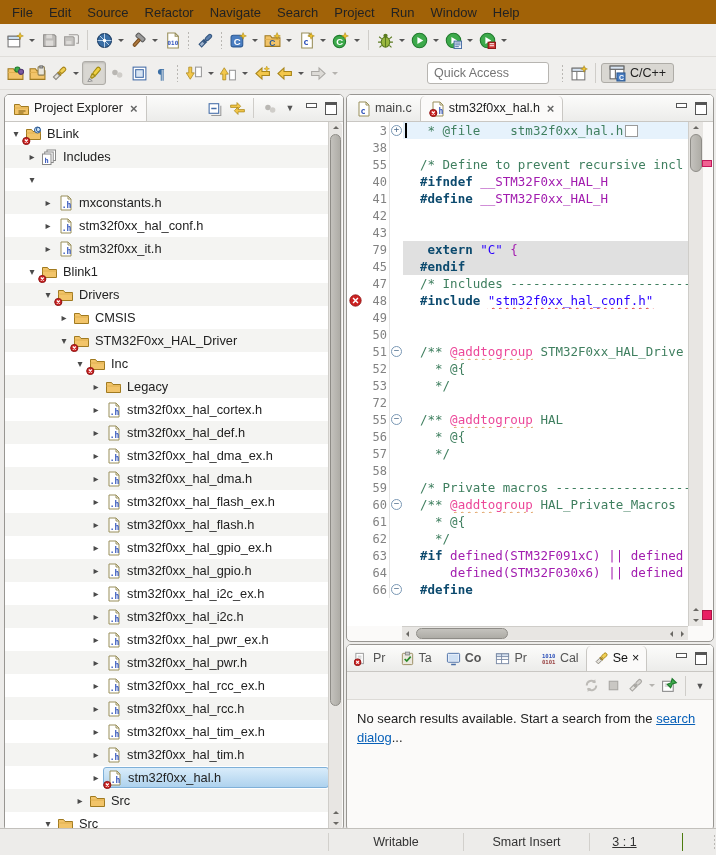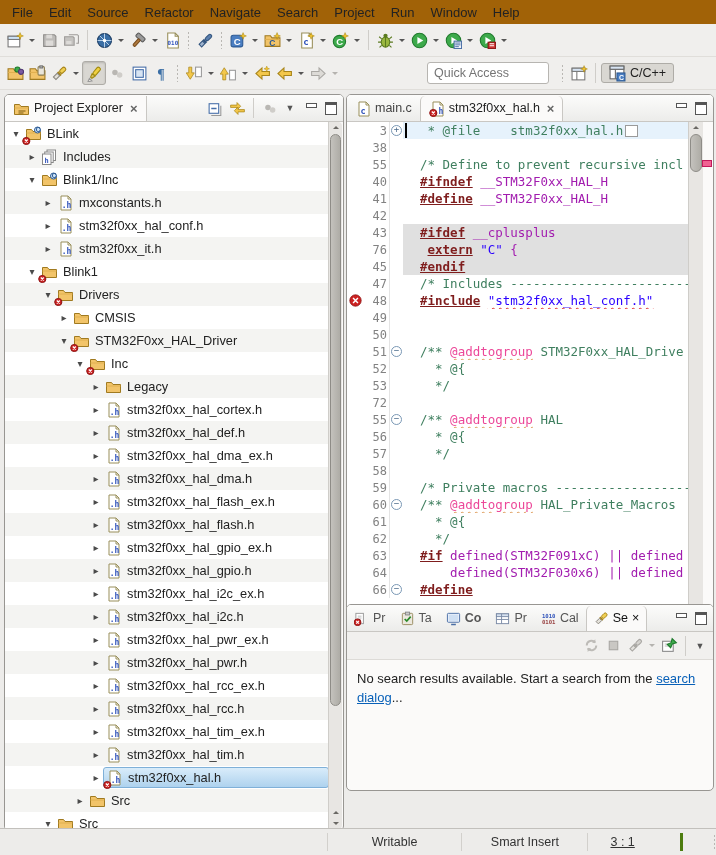--- a/index.html
+++ b/index.html
@@ -54,21 +54,21 @@
   .cann{width:16px;flex:none;display:flex;align-items:center;justify-content:center;}
   .cann svg{width:13px;height:13px;}
   .cnum{width:24px;flex:none;text-align:right;color:#828282;font-size:12px;padding-right:2px;}
   .cfold{width:13px;flex:none;display:flex;align-items:center;justify-content:center;border-left:1px solid #e4e4e4;height:100%;}
   .fcir{width:9px;height:9px;border:1px solid #7a98b5;border-radius:50%;color:#4a6a8a;font-size:9px;line-height:7px;text-align:center;background:#fff;font-family:"DejaVu Sans Mono",monospace;}
   .ctext{flex:1;white-space:pre;overflow:hidden;height:100%;display:flex;align-items:center;position:relative;padding-left:17px;}
   .ctext.cur{background:#e6f2fc;}
   .ctext.gray{background:#e0e0e0;}
   .cm{color:#3f7f5f;}
   .cmsp{color:#ec4899;text-decoration:underline wavy #dd9955 1px;text-underline-offset:2px;}
-  .pp{color:#7f1d1d;font-weight:bold;text-decoration:underline;}
+  .pp{color:#0c4a6e;font-weight:bold;}
   .id{color:#a21caf;}
   .str{color:#2a00ff;}
   .strerr{color:#2a00ff;text-decoration:underline wavy #e03030 1px;text-underline-offset:2px;}
   .cursor{position:absolute;left:2px;top:1px;width:1.5px;height:15px;background:#000;}
   .foldbox{display:inline-block;width:11px;height:10px;border:1px solid #9a9a9a;margin-left:2px;background:#fff;color:#888;font-size:7px;line-height:8px;text-align:center;}
   #ed-vscroll{width:14px;position:relative;background:#e8e6e3;border-left:1px solid #cfcdc9;flex:none;}
   #overview{width:10px;position:relative;background:#fbfaf9;flex:none;}
   .ovmark{position:absolute;right:1px;}
   #ed-hscroll{position:absolute;left:55px;right:25px;bottom:1px;height:13px;background:#e8e6e3;border-top:1px solid #cfcdc9;}
   .hthumb{position:absolute;top:1px;bottom:1px;left:14px;width:90px;background:linear-gradient(#c4c2bd,#aeaca6);border:1px solid #8e8c87;border-radius:6px;}
@@ -411,31 +411,20 @@
               <rect x="3.2" y="3" width="8.5" height="10.5" fill="#fff" stroke="#888"></rect>
               <rect x="1" y="5" width="8.5" height="10.5" fill="#fff" stroke="#888"></rect>
               <text x="3" y="13.6" font-size="7" fill="#3355bb" font-family="monospace" font-weight="bold">h</text>
             </svg>
           </span>
           <span>Includes</span>
         </span>
       </div>
       <div class="trow" style="padding-left: 20px;">
         <span class="arr">▾</span>
-        <span class="selwrap">
-          <span class="ticon">
-            <svg viewBox="0 0 16 16" xmlns="http://www.w3.org/2000/svg">
-              <path d="M1 3.5h5l1.5 2H15v8H1z" fill="#f2c469" stroke="#a07a20" stroke-width="1"></path>
-              <path d="M1 7h14" stroke="#e0b050" fill="none"></path>
-              <circle cx="12" cy="4" r="3" fill="#cfe4f7" stroke="#2c5a94"></circle>
-              <text x="10.2" y="6.4" font-size="6.5" fill="#2c5a94" font-weight="bold" font-family="sans-serif">C</text>
-            </svg>
-          </span>
-          <span>Blink1/Inc</span>
-        </span>
       </div>
       <div class="trow alt" style="padding-left: 36px;">
         <span class="arr">▸</span>
         <span class="selwrap">
           <span class="ticon">
             <svg viewBox="0 0 16 16" xmlns="http://www.w3.org/2000/svg">
               <path d="M3.5 1h7l3 3v11h-10z" fill="#fff" stroke="#998f5a"></path>
               <path d="M10.5 1v3h3" fill="none" stroke="#998f5a"></path>
               <text x="4.2" y="12.5" font-size="8" fill="#3355bb" font-family="monospace" font-weight="bold">.h</text>
             </svg>
@@ -882,25 +871,24 @@
         <div class="crow">
           <span class="cann"></span>
           <span class="cnum">42</span>
           <span class="cfold"></span>
           <span class="ctext"></span>
         </div>
         <div class="crow">
           <span class="cann"></span>
           <span class="cnum">43</span>
           <span class="cfold"></span>
-          <span class="ctext gray"><span class="pp">#ifdef</span><span class="id"> __cplusplus</span></span>
-        </div>
-        <div class="crow">
-          <span class="cann"></span>
-          <span class="cnum">76</span>
+        </div>
+        <div class="crow">
+          <span class="cann"></span>
+          <span class="cnum">79</span>
           <span class="cfold"></span>
           <span class="ctext gray"><span class="id"> </span><span class="pp">extern</span><span class="id"> </span><span class="str">"C"</span><span class="id"> {</span></span>
         </div>
         <div class="crow">
           <span class="cann"></span>
           <span class="cnum">45</span>
           <span class="cfold"></span>
           <span class="ctext gray"><span class="pp">#endif</span></span>
         </div>
         <div class="crow">
@@ -1043,21 +1031,21 @@
     </div>
   </div>
   <div id="ed-hscroll">
     <div class="harr l" style="left:0;"></div>
     <div class="hthumb"></div>
     <div class="harr l" style="right:11px;"></div>
     <div class="harr r" style="right:0;"></div>
   </div>
 </div>
 
-<div class="panel" style="left:346px;top:604px;width:366px;height:185px;">
+<div class="panel" style="left:346px;top:644px;width:366px;height:185px;">
   <div class="phead">
     <div class="btab">
         <span class="ticon" style="width:15px;height:15px;">
           <svg viewBox="0 0 16 16" xmlns="http://www.w3.org/2000/svg">
             <rect x="2" y="2.5" width="8" height="11" fill="#fff" stroke="#999"></rect>
             <path d="M4 5.5h4M4 7.5h4M4 9.5h3" stroke="#bbb"></path>
             <circle cx="3.8" cy="12" r="3.6" fill="#cc2222" stroke="#8e1515"></circle>
             <path d="M2.3 10.5l3 3M5.3 10.5l-3 3" stroke="#fff" stroke-width="1.2"></path>
           </svg>
         </span>
@@ -1157,17 +1145,17 @@
 </div>
 
 <div id="statusbar">
   <div style="width:330px;"></div>
   <div class="stcell" style="width:90px;justify-content:center;">
       <span>Writable</span>
     </div>
   <div class="stcell" style="width:82px;justify-content:center;text-align:right;">
       <span>Smart Insert</span>
     </div>
-  <div class="stcell" style="width:48px;border-right:3px solid #4d7c0f;text-decoration:underline;">
+  <div class="stcell" style="width:48px;border-right:1px solid #4d7c0f;text-decoration:underline;">
       <span>3 : 1</span>
     </div>
   <div class="stdots"></div>
 </div>
 
 </body></html>

